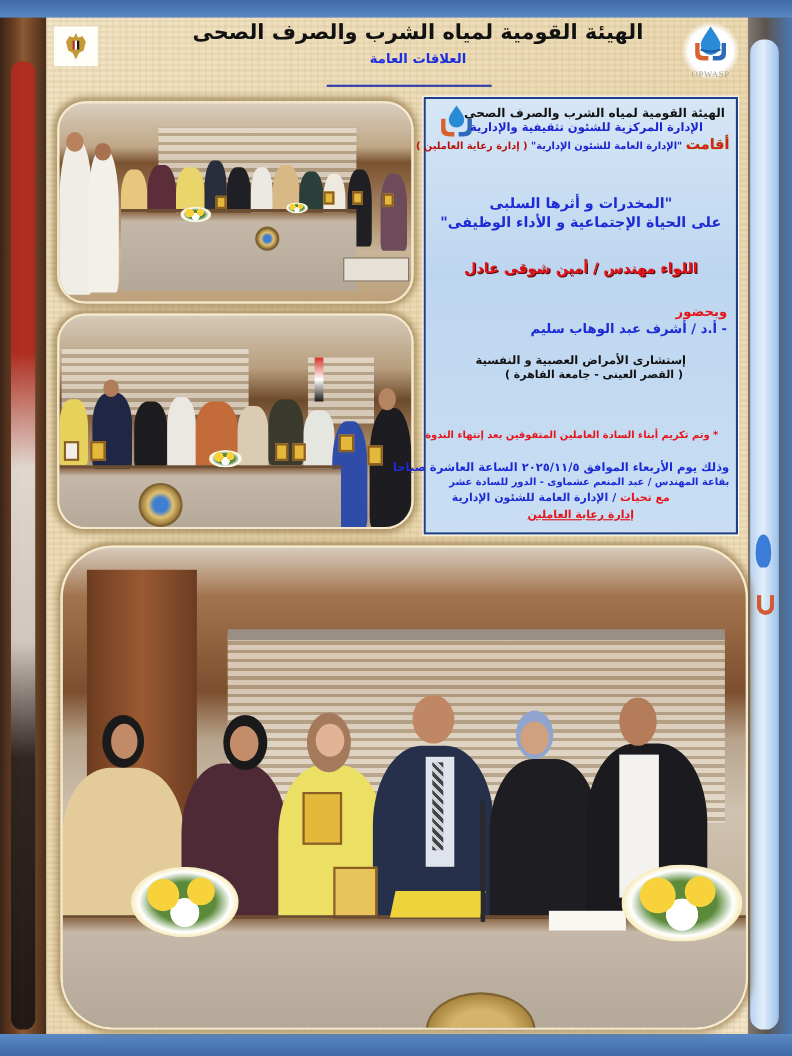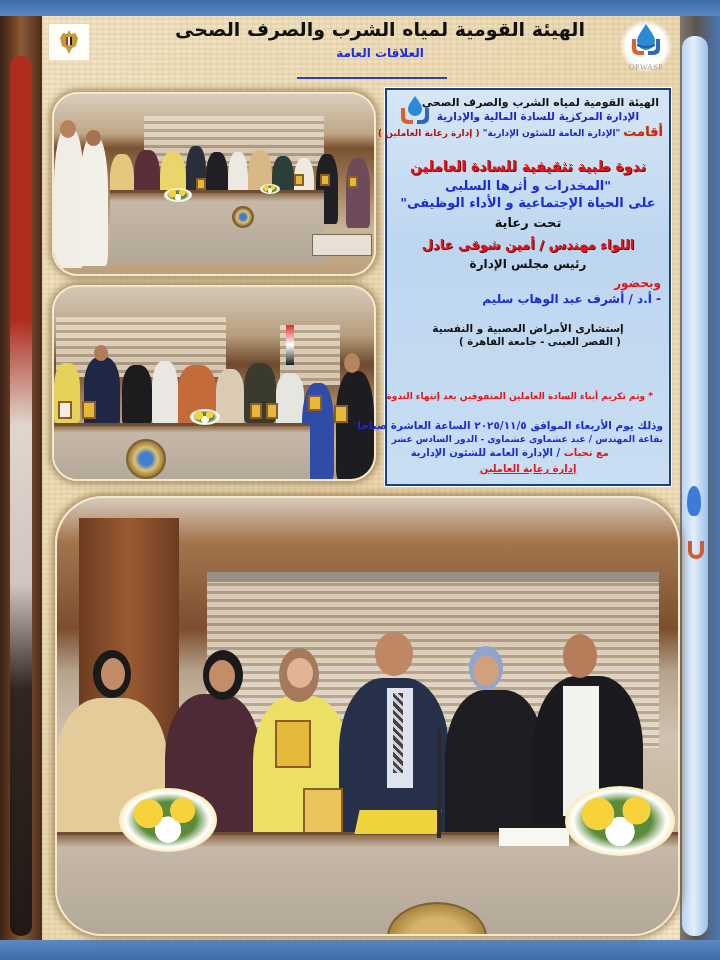--- a/index.html
+++ b/index.html
@@ -264,39 +264,36 @@
   <div class="plaque" style="left:280px;top:118px;width:14px;height:18px;"></div>
 </div>
 
 <div class="infobox">
   <svg class="ib-logo" viewBox="0 0 40 36">
     <path d="M20 2 C15 9 13 12 13 15 A7 7 0 0 0 27 15 C27 12 25 9 20 2 Z" fill="#2b8ad6"></path>
     <path d="M6 14 L6 24 Q6 30 14 30 L18 30 L18 26 L14 26 Q10 26 10 22 L10 14 Z" fill="#d7622e"></path>
     <path d="M34 14 L34 24 Q34 30 26 30 L22 30 L22 26 L26 26 Q30 26 30 22 L30 14 Z" fill="#2e68b8"></path>
   </svg>
   <div class="ib-line ib-org">الهيئة القومية لمياه الشرب والصرف الصحى</div>
-  <div class="ib-line ib-dept">الإدارة المركزية للسادة المالية والإدارية</div>
+  <div class="ib-line ib-dept">الإدارة المركزية للشئون تثقيفية والإدارية</div>
   <div class="ib-line ib-hosted">
     <span class="hl">أقامت</span>
     <span class="q">"الإدارة العامة للشئون الإدارية"</span>
     <span>( إدارة رعاية العاملين )</span>
   </div>
-  <div class="ib-line ib-title">ندوة طبية تثقيفية للسادة العاملين</div>
   <div class="ib-line ib-topic1">"المخدرات و أثرها السلبى</div>
   <div class="ib-line ib-topic2">على الحياة الإجتماعية و الأداء الوظيفى"</div>
-  <div class="ib-line ib-patron-lbl">تحت رعاية</div>
   <div class="ib-line ib-patron">اللواء مهندس / أمين شوقى عادل</div>
-  <div class="ib-line ib-patron-role">رئيس  مجلس الإدارة</div>
   <div class="ib-line ib-attend">وبحضور</div>
   <div class="ib-line ib-g1-name">- أ.د / أشرف عبد الوهاب سليم</div>
   <div class="ib-line ib-g1-r2">إستشارى الأمراض العصبية و النفسية</div>
   <div class="ib-line ib-g1-r3">( القصر العينى - جامعة القاهرة )</div>
   <div class="ib-line ib-honor">* وتم تكريم أبناء السادة العاملين المتفوقين بعد إنتهاء الندوة</div>
   <div class="ib-line ib-date">وذلك يوم الأربعاء الموافق  ٢٠٢٥/١١/٥ الساعة العاشرة صباحا</div>
-  <div class="ib-line ib-venue">بقاعة المهندس / عبد عشماوى عشماوى  -   الدور السادس عشر</div>
+  <div class="ib-line ib-venue">بقاعة المهندس / عبد المنعم عشماوى  -   الدور للسادة عشر</div>
   <div class="ib-line ib-greet">
     <span class="r">مع تحيات</span><span> / الإدارة العامة للشئون الإدارية</span>
   </div>
   <div class="ib-line ib-sign">إدارة رعاية العاملين</div>
 </div>
 
 <div class="photo photo-3">
   <div class="room room-3"></div>
   <div style="position:absolute;left:22px;top:20px;width:100px;height:360px;background:linear-gradient(90deg,#6c3c20,#9a5a32,#6b3c22);"></div>
   <div class="blinds" style="left:150px;top:80px;width:452px;height:170px;"></div>

